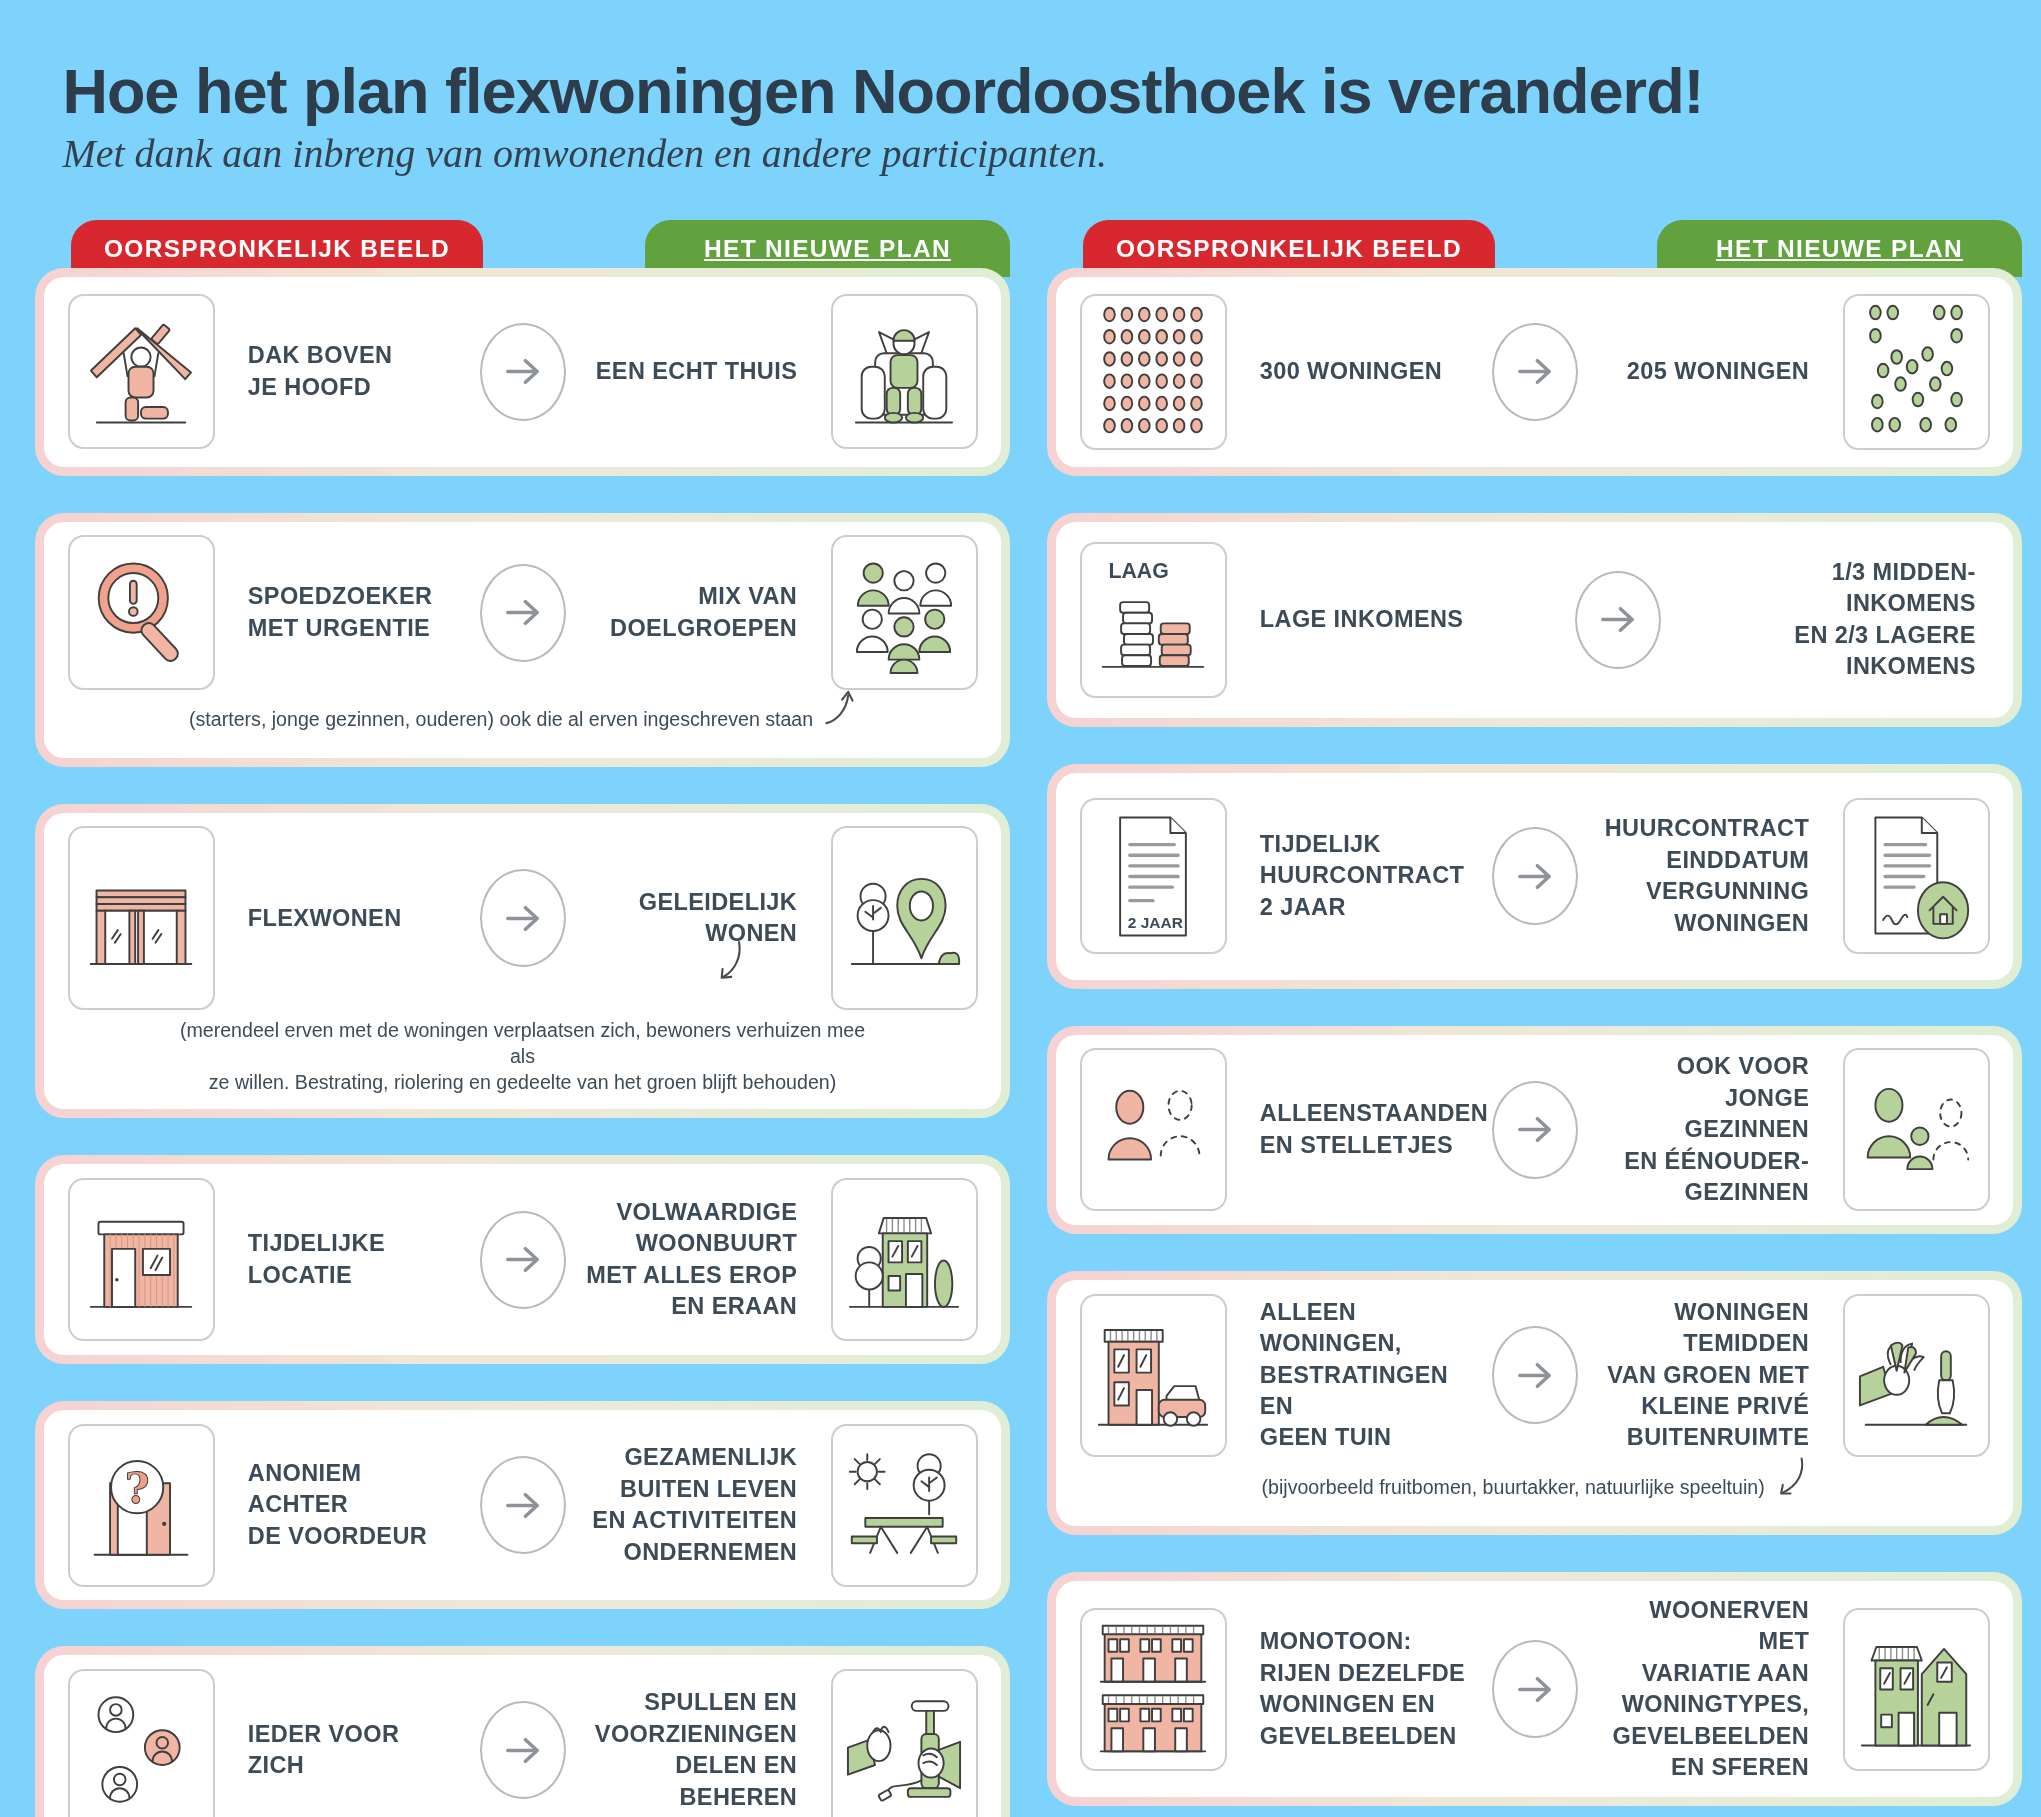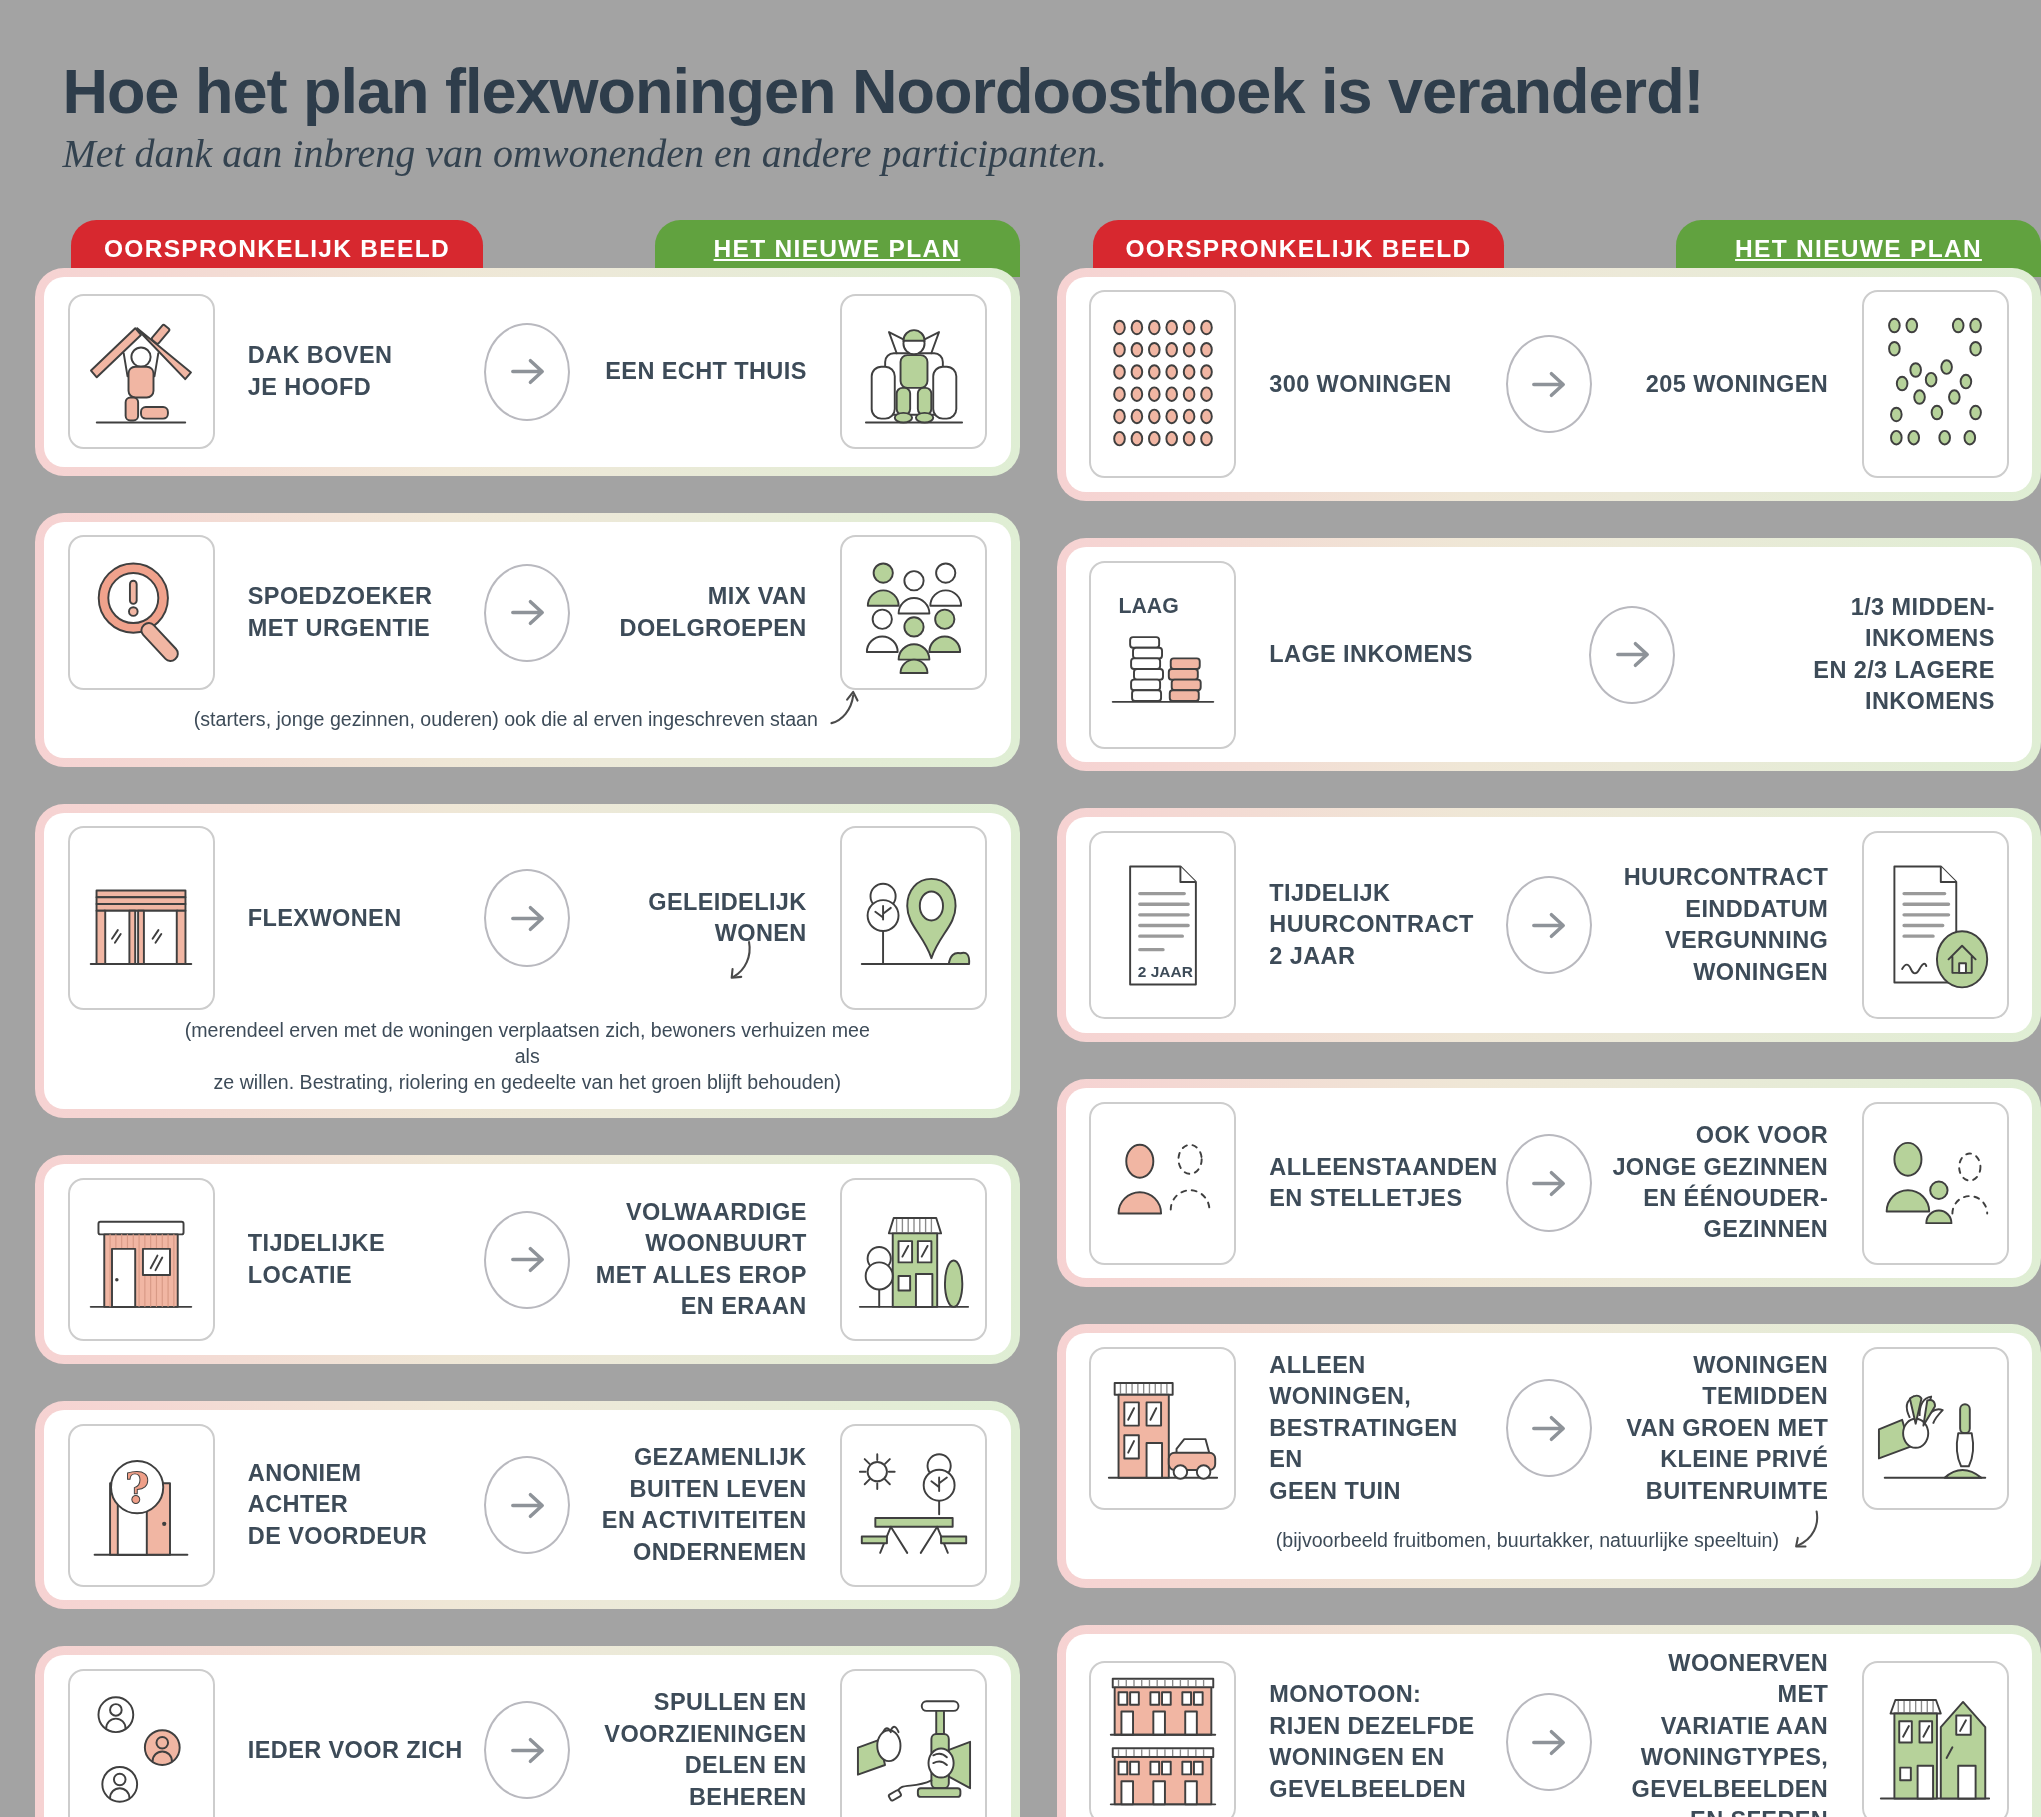--- a/index.html
+++ b/index.html
@@ -1,36 +1,36 @@
 <!DOCTYPE html>
 <html><head>
 <meta charset="utf-8">
 <style>
   html,body{margin:0;padding:0;background:#fff;}
-  .page{width:2042px;height:1817px;box-sizing:border-box;background:#a3a3a3;
-        font-family:"Liberation Sans",sans-serif;padding:33px 1px 0 35px;overflow:hidden;position:relative;}
+  .page{width:2042px;height:1817px;box-sizing:border-box;background:#7dd3fc;
+        font-family:"Liberation Sans",sans-serif;padding:33px 20px 0 35px;overflow:hidden;position:relative;}
   .title{font-size:63px;font-weight:700;color:#2e3d4b;margin:21.6px 0 3.9px 27.4px;letter-spacing:-1px;}
   .subtitle{font-size:40px;font-style:italic;color:#33424f;margin:0 0 43px 27.4px;font-weight:400;font-family:Liberation Serif, serif;}
   .columns{display:flex;gap:37px;align-items:flex-start;}
   .column{flex:1;display:flex;flex-direction:column;min-width:0;}
   .tabs-row{display:flex;justify-content:space-between;position:relative;z-index:1;}
   .tab{height:57px;min-width:365px;display:flex;align-items:center;justify-content:center;
        color:#fff;font-size:24.5px;font-weight:700;letter-spacing:1.3px;
        border-radius:25.5px 25.5px 0 0;padding:0 33px;box-sizing:border-box;}
   .tab.red{background:#d7282f;margin-left:36px;}
   .tab.green{background:#61a23f;text-decoration:underline;}
   .cards{display:flex;flex-direction:column;gap:37px;margin-top:-9.8px;position:relative;z-index:2;}
   .card{border-radius:29px;border:9.8px solid transparent;box-sizing:border-box;
         background:linear-gradient(#fff,#fff) padding-box,
         linear-gradient(90deg,#f6d2d2 0%,#efe7d6 42%,#ece9d8 58%,#dfeed4 100%) border-box;
         padding:13.7px 23.5px;display:flex;flex-direction:column;justify-content:center;position:relative;}
   .card-main{display:flex;align-items:center;gap:19.6px;}
   .icon-box{flex:0 0 147px;height:163px;border:2px solid #cdcdcd;border-radius:15.7px;background:#fff;
             display:flex;align-items:center;justify-content:center;box-sizing:border-box;}
-  .icon-box.tall{height:188px;}
+  .icon-box.tall{height:156px;}
   .icon-box.mid{height:184px;}
   .lbl{flex:1;font-size:23.5px;font-weight:700;color:#3d4b58;line-height:1.34;letter-spacing:0.4px;
        white-space:pre-line;min-width:0;}
   .lbl.orig{text-align:left;padding-left:13.7px;}
   .lbl.new{text-align:right;padding-right:13.7px;}
   .arrow-wrap{flex:0 0 86px;height:98px;border:2.9px solid #b9b9bf;border-radius:50%;
               display:flex;align-items:center;justify-content:center;box-sizing:border-box;background:#fff;}
   .note{font-size:19.6px;color:#3d4b58;text-align:center;margin-top:7.8px;line-height:1.32;
         white-space:pre-line;padding:0 108px;position:relative;}
   .hook{display:inline-block;vertical-align:middle;margin-left:9.8px;position:relative;top:-9.8px;}

